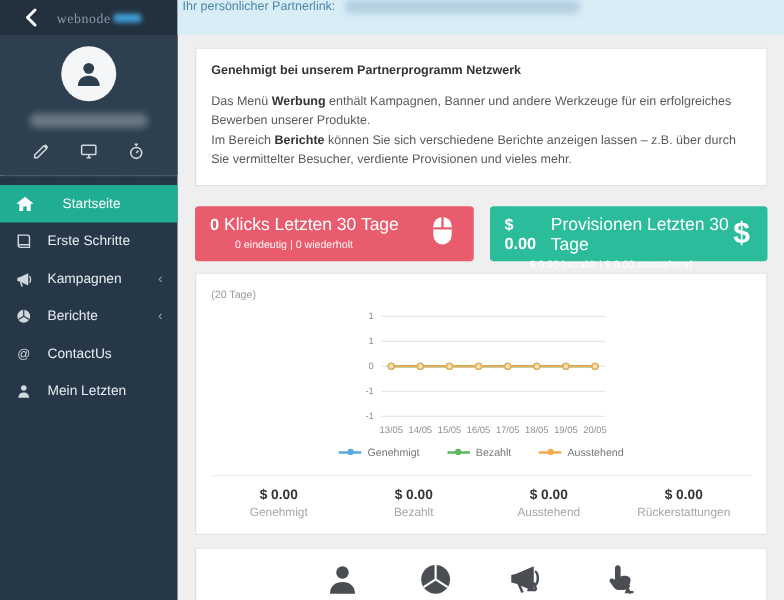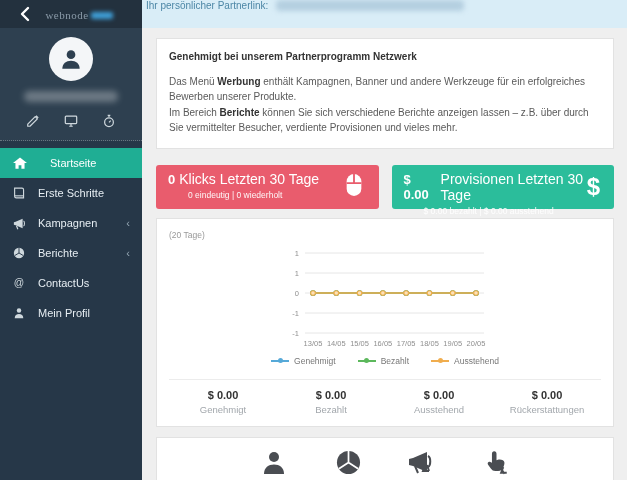--- a/index.html
+++ b/index.html
@@ -150,21 +150,21 @@
           </span>
         <span class="ml">ContactUs</span>
       </div>
       <div class="menu-item">
         <span class="mi">
             <svg viewBox="0 0 14 14" width="12" height="12">
               <circle cx="7" cy="4" r="2.6" fill="#cfd8dd"></circle>
               <path d="M2 13 c0-3.2 2.2-4.8 5-4.8 s5 1.6 5 4.8 Z" fill="#cfd8dd"></path>
             </svg>
           </span>
-        <span class="ml">Mein Profil</span>
+        <span class="ml">Mein Letzten</span>
       </div>
     </div>
   </div>
 
   <div class="main">
     <div class="topbar">
       <span class="topbar-label">Ihr persönlicher Partnerlink:</span>
       <span class="link-blur"></span>
     </div>
 

